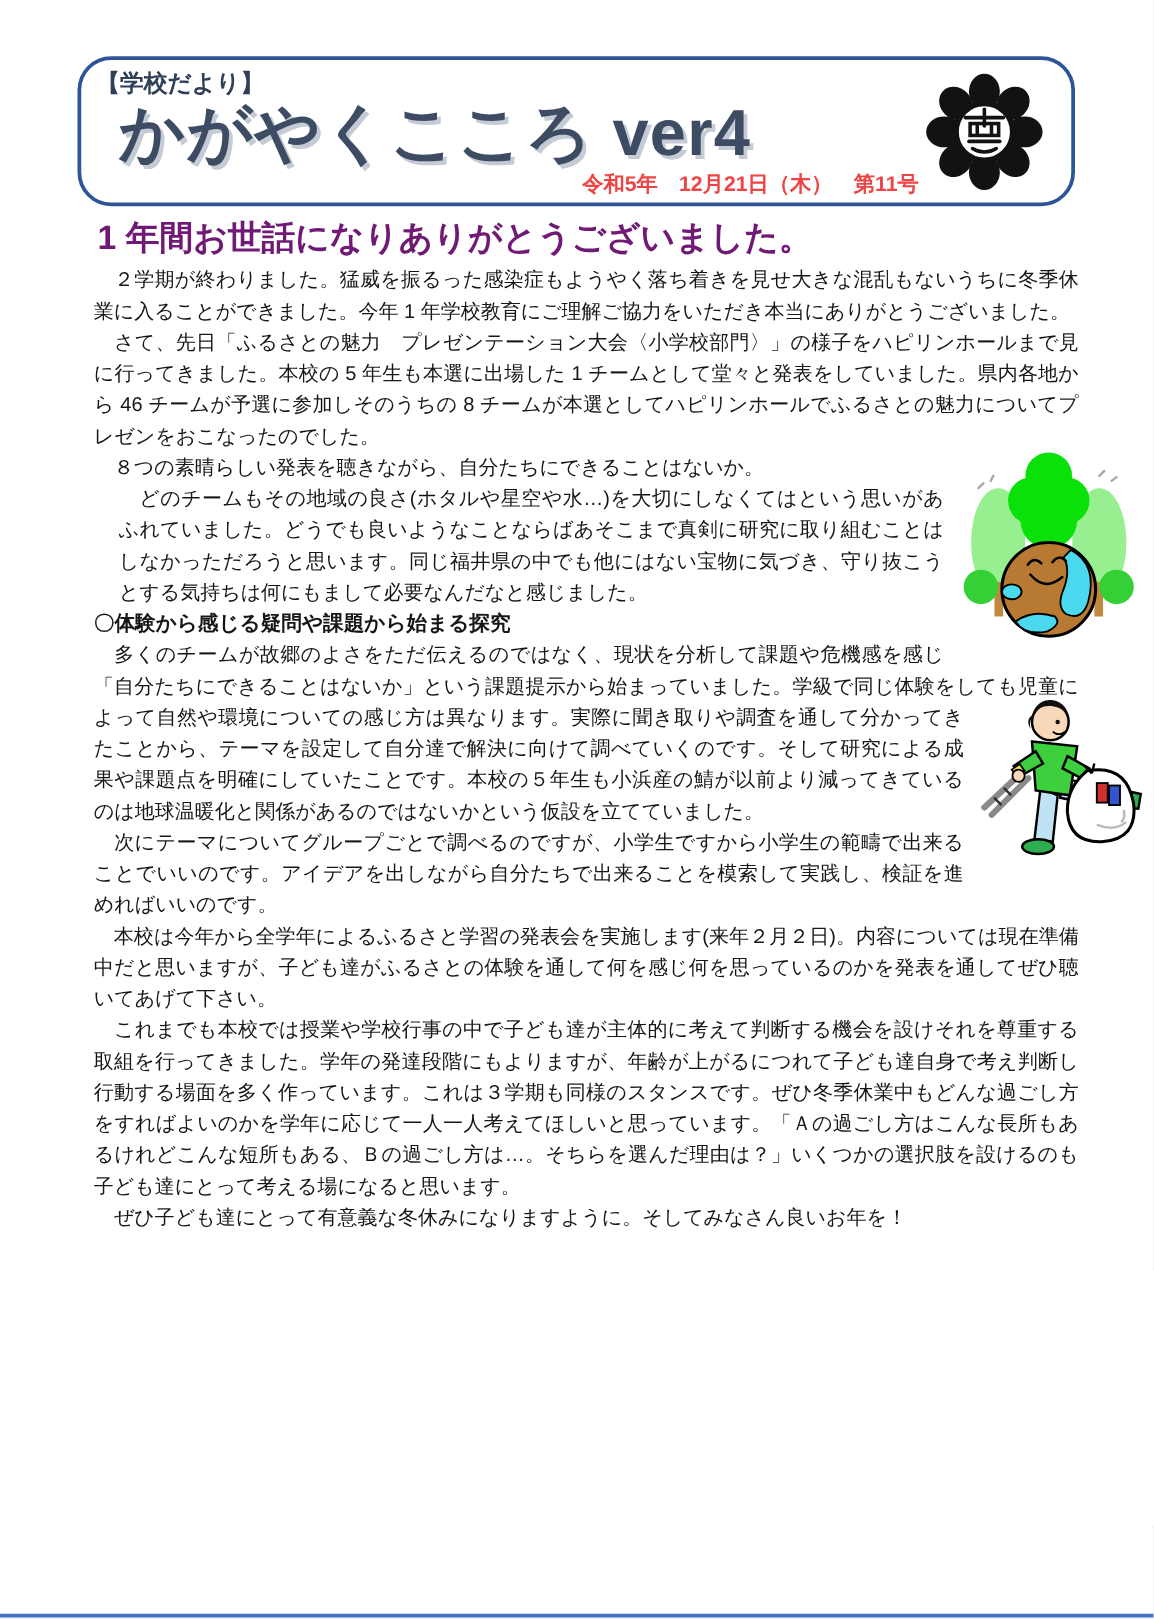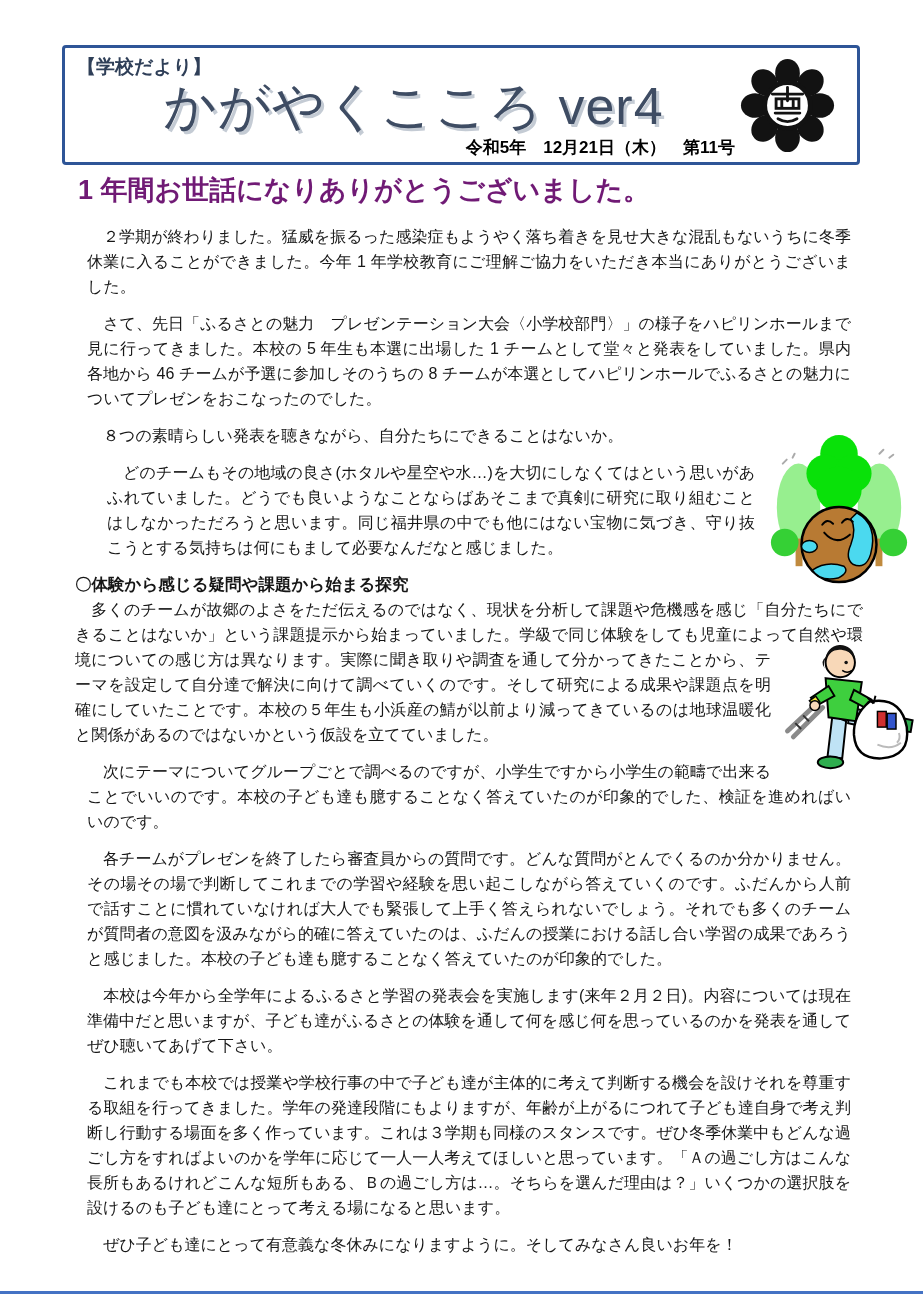--- a/index.html
+++ b/index.html
@@ -5,48 +5,48 @@
   html,body { margin:0; padding:0; background:#e8e8e8; }
   .page {
     position:relative; width:923px; height:1295px; margin:0 auto;
     background:#ffffff; overflow:hidden;
     font-family:"Liberation Sans","DejaVu Sans",sans-serif;
     color:#161616;
   }
   
   .header-box {
     position:absolute; left:62px; top:45px; width:798px; height:120px;
-    border:3px solid #2e5597; border-radius:4px; box-sizing:border-box;
+    border:3px solid #2e5597; border-radius:27px; box-sizing:border-box;
     background:#fff;
   }
   .header-label {
     position:absolute; left:12px; top:6px;
     font-size:19px; font-weight:bold; color:#2f3f58;
   }
   .header-title {
-    position:absolute; left:30px; right:125px; top:24px; text-align:center;
-    font-size:52px; font-weight:normal; color:#3e4c63; letter-spacing:1px;
+    position:absolute; left:30px; right:125px; top:24px; text-align:left;
+    font-size:52px; font-weight:bold; color:#3e4c63; letter-spacing:1px;
     text-shadow:3px 3px 0 rgba(125,140,160,0.45);
     white-space:nowrap;
   }
   .issue-line {
     position:absolute; right:122px; bottom:3px;
-    font-size:17px; font-weight:bold; color:#000000;
+    font-size:17px; font-weight:bold; color:#ef4444;
   }
   .emblem { position:absolute; right:22px; top:10px; width:95px; height:95px; }
   
   .headline {
     position:absolute; left:78px; top:172px;
     font-size:27px; font-weight:bold; color:#701a75; white-space:nowrap;
   }
   .content {
     position:absolute; left:75px; top:212px; width:788px;
     font-size:16px; line-height:25px; text-align:justify;
   }
-  .content p { margin:12px; }
+  .content p { margin:0; }
   .sec-head { font-weight:bold; font-size:16.5px; }
   .sec1 { margin-left:20px; }
   .sec1-head { margin-top:13px; }
   .float1 { float:right; width:148px; height:158px; margin:-32px -50px 2px 10px; }
   .float2 { float:right; width:138px; height:132px; margin:-4px -58px 2px 12px; }
   .closing-start { margin-top:27px; }
   .bottom-rule {
     position:absolute; left:0; right:0; bottom:1px; height:3px; background:#4472c4;
   }
 </style>
@@ -166,25 +166,24 @@
 
           <path d="M88,60 q32,-6 38,26 q4,30 -26,32 q-26,1 -28,-24 q-1,-20 16,-34 z" fill="#ffffff" stroke="#000" stroke-width="2.5"></path>
           <path d="M92,62 l-6,-6 M92,62 l2,-8" stroke="#000" stroke-width="2" fill="none"></path>
           <g stroke="#000" stroke-width="1.5">
             <rect x="96" y="70" width="9" height="16" fill="#d03030"></rect>
             <rect x="106" y="72" width="9" height="16" fill="#3355cc"></rect>
           </g>
           <path d="M96,104 q14,6 24,-2 M118,92 q2,6 -2,10" stroke="#bbb" stroke-width="2" fill="none"></path>
         </svg><span>実際に聞き取りや調査を通して分かってきたことから、テーマを設定して自分達で解決に向けて調べていくのです。そして研究による成果や課題点を明確にしていたことです。本校の５年生も小浜産の鯖が以前より減ってきているのは地球温暖化と関係があるのではないかという仮設を立てていました。</span>
       </div>
-      <p>　次にテーマについてグループごとで調べるのですが、小学生ですから小学生の範疇で出来ることでいいのです。本校の子ども達も臆することなく答えていたのが印象的でした、検証を進めればいいのです。</p>
+      <p>　次にテーマについてグループごとで調べるのですが、小学生ですから小学生の範疇で出来ることでいいのです。アイデアを出しながら自分たちで出来ることを模索して実践し、検証を進めればいいのです。</p>
     </div>
 
     <div>
-      <p>　各チームがプレゼンを終了したら審査員からの質問です。どんな質問がとんでくるのか分かりません。その場その場で判断してこれまでの学習や経験を思い起こしながら答えていくのです。ふだんから人前で話すことに慣れていなければ大人でも緊張して上手く答えられないでしょう。それでも多くのチームが質問者の意図を汲みながら的確に答えていたのは、ふだんの授業における話し合い学習の成果であろうと感じました。本校の子ども達も臆することなく答えていたのが印象的でした。</p>
     </div>
 
     <p class="closing-start">　本校は今年から全学年によるふるさと学習の発表会を実施します(来年２月２日)。内容については現在準備中だと思いますが、子ども達がふるさとの体験を通して何を感じ何を思っているのかを発表を通してぜひ聴いてあげて下さい。</p>
     <p>　これまでも本校では授業や学校行事の中で子ども達が主体的に考えて判断する機会を設けそれを尊重する取組を行ってきました。学年の発達段階にもよりますが、年齢が上がるにつれて子ども達自身で考え判断し行動する場面を多く作っています。これは３学期も同様のスタンスです。ぜひ冬季休業中もどんな過ごし方をすればよいのかを学年に応じて一人一人考えてほしいと思っています。「Ａの過ごし方はこんな長所もあるけれどこんな短所もある、Ｂの過ごし方は…。そちらを選んだ理由は？」いくつかの選択肢を設けるのも子ども達にとって考える場になると思います。</p>
     <p>　ぜひ子ども達にとって有意義な冬休みになりますように。そしてみなさん良いお年を！</p>
   </div>
 
   <div class="bottom-rule"></div>
 </div>
 

